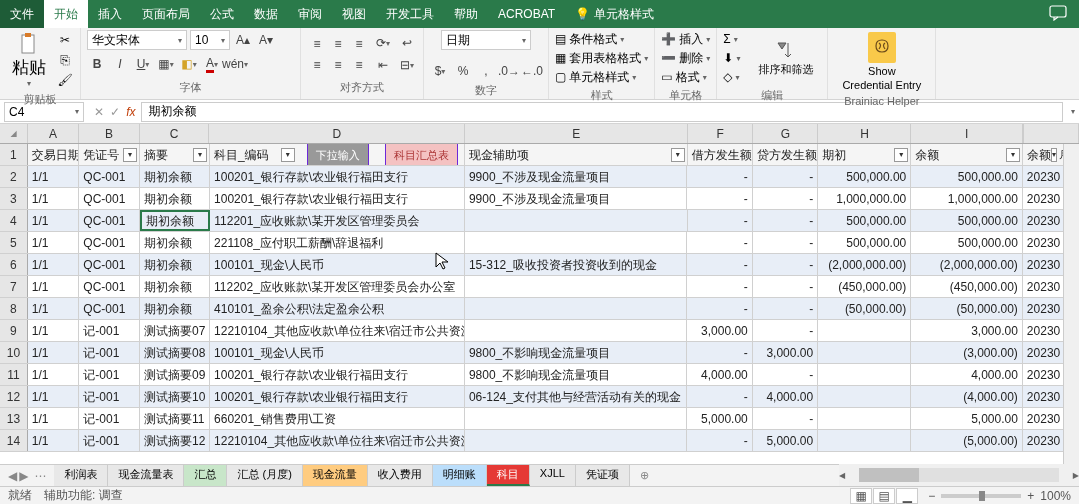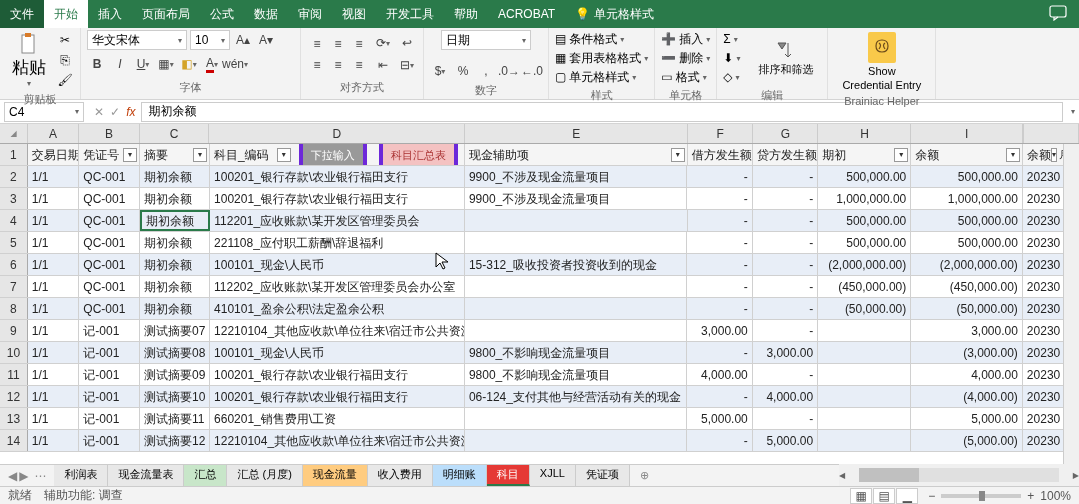--- a/index.html
+++ b/index.html
@@ -48,21 +48,21 @@
 .rows{}
 .row{display:flex;height:22px;border-bottom:1px solid #d0d0d0;}
 .row.filter-row{background:#f5f5f5;}
 .row.alt{background:#e8eef7;}
 .rh{width:30px;background:#e6e6e6;border-right:1px solid #aaa;text-align:center;line-height:22px;color:#333;}
 .cell{border-right:1px solid #d0d0d0;padding:0 4px;line-height:22px;overflow:hidden;white-space:nowrap;color:#222;}
 .cell.sel{border:2px solid #2a7a4a;line-height:18px;}
 .cell.r{text-align:right;}
 .filter-cell{display:flex;align-items:center;justify-content:space-between;padding:0 2px 0 4px;}
 .filter-dd{width:14px;height:14px;border:1px solid #999;background:#fff;display:flex;align-items:center;justify-content:center;font-size:8px;color:#333;}
-.btn-pill{padding:2px 8px;border:4px solid #6d28d9;font-size:11px;margin-right:4px;}
+.btn-pill{padding:2px 8px;border:1px solid #6d28d9;font-size:11px;margin-right:4px;}
 .btn-gray{background:#999;color:#fff;}
 .btn-pink{background:#f4c2c2;color:#a33;}
 .sheet-tabs{position:fixed;bottom:18px;left:0;right:0;height:22px;background:#f3f3f3;border-top:1px solid #ccc;display:flex;align-items:center;}
 .nav-arrows{display:flex;gap:2px;padding:0 8px;color:#888;}
 .stab{padding:2px 10px;border-right:1px solid #ccc;background:#e8e8e8;cursor:pointer;font-size:11px;}
 .stab.active{background:#fff;border-bottom:2px solid #2a7a4a;}
 .stab.green{background:#c8e6c9;}
 .stab.orange{background:#ffcc80;}
 .stab.blue{background:#bbdefb;}
 .stab.red{background:#e53935;color:#fff;font-family:Liberation Serif, serif;}

